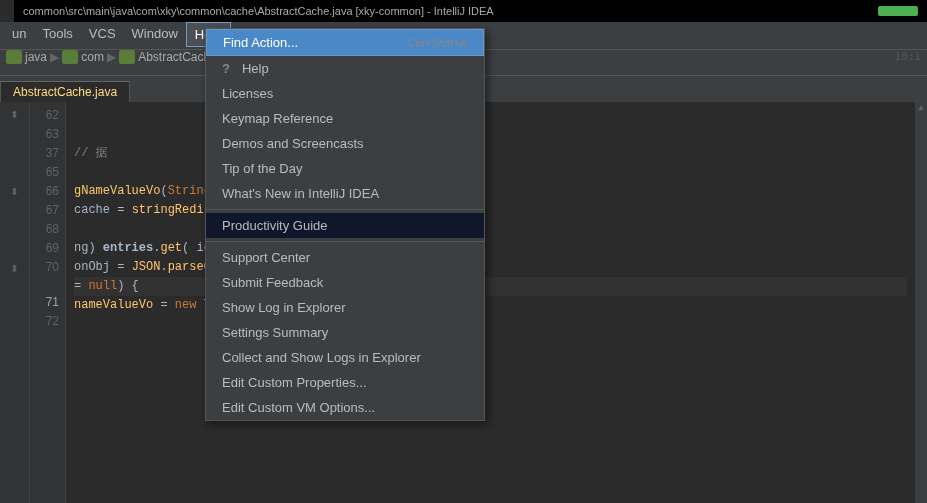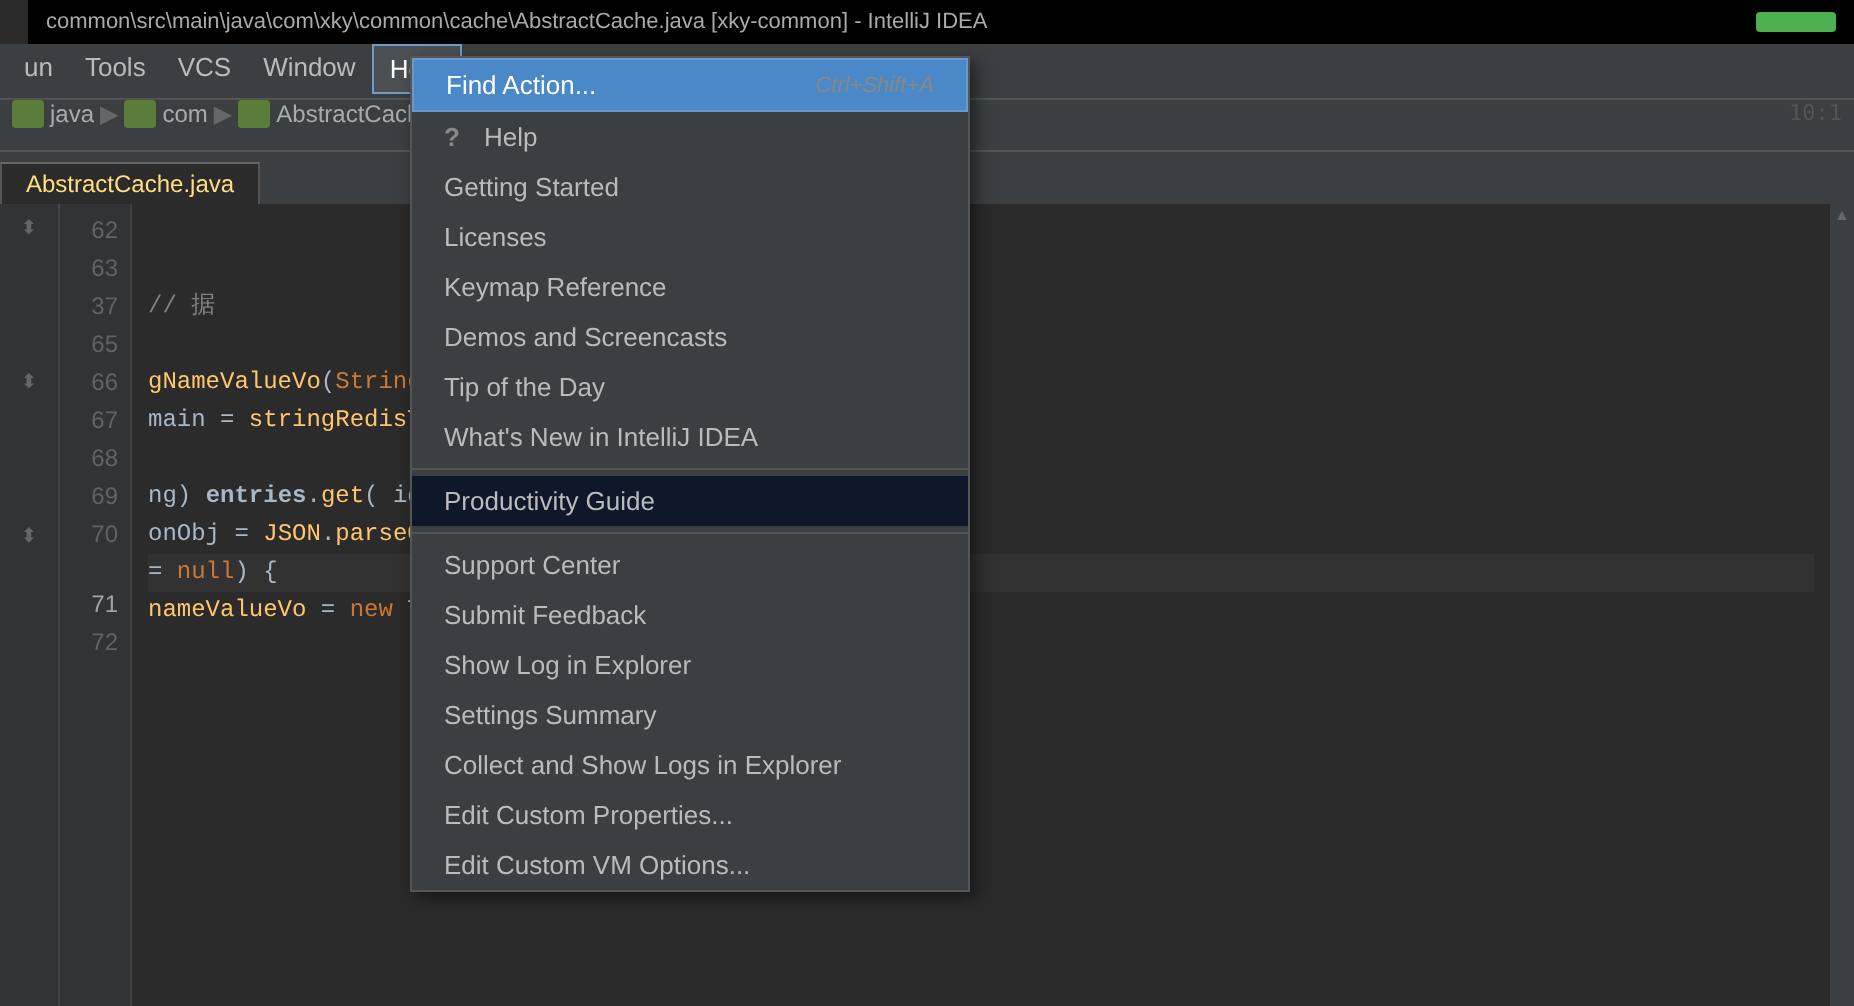--- a/index.html
+++ b/index.html
@@ -315,21 +315,21 @@
       <div class="line-num-active">71</div>
       <div>72</div>
     </div>
 
     <div class="code-area">
       <div class="code-line">&nbsp;</div>
       <div class="code-line">&nbsp;</div>
       <div class="code-line"><span class="comment">    // 据</span></div>
       <div class="code-line">&nbsp;</div>
       <div class="code-line"><span class="fn">gNameValueVo</span><span class="punct">(</span><span class="kw">String</span> <span class="type">id</span><span class="punct">,</span><span class="kw">String</span>&nbsp; <span class="var">redisHas</span></div>
-      <div class="code-line"><span class="type">main</span> <span class="punct">=</span> <span class="fn">stringRedisTemplate</span><span class="punct">.</span><span class="method">opsForHash</span></div>
+      <div class="code-line"><span class="type">cache</span> <span class="punct">=</span> <span class="fn">stringRedisTemplate</span><span class="punct">.</span><span class="method">opsForHash</span></div>
       <div class="code-line">&nbsp;</div>
       <div class="code-line"><span class="type">ng</span><span class="punct">)</span> <span style="color:#a9b7c6; font-weight:bold;">entries</span><span class="punct">.</span><span class="method">get</span><span class="punct">(</span> <span class="type">id</span> <span class="punct">);</span></div>
       <div class="code-line"><span class="type">onObj</span> <span class="punct">=</span> <span class="fn">JSON</span><span class="punct">.</span><span class="method">parseObject</span><span class="punct">(</span><span class="type">json</span><span class="punct">);</span></div>
       <div class="code-line active-line-highlight"><span class="punct">= </span><span class="kw">null</span><span class="punct">) {</span></div>
       <div class="code-line"><span class="fn">nameValueVo</span> <span class="punct">=</span> <span class="kw">new</span> <span class="type">TagNameValueVo</span><span class="punct">()</span></div>
     </div>
 
     <div class="right-scrollbar">
       <span class="scrollbar-top-icon">▲</span>
     </div>
@@ -344,23 +344,20 @@
       <span class="dropdown-shortcut">Ctrl+Shift+A</span>
     </div>
 
     <div class="dropdown-item">
       <span style="display:flex; align-items:center; gap:6px;">
         <span class="question-mark">?</span>
         <span>Help</span>
       </span>
     </div>
     <div class="dropdown-item">
-      <span>Getting Started</span>
-    </div>
-    <div class="dropdown-item">
       <span>Licenses</span>
     </div>
     <div class="dropdown-item">
       <span>Keymap Reference</span>
     </div>
     <div class="dropdown-item">
       <span>Demos and Screencasts</span>
     </div>
     <div class="dropdown-item">
       <span>Tip of the Day</span>

